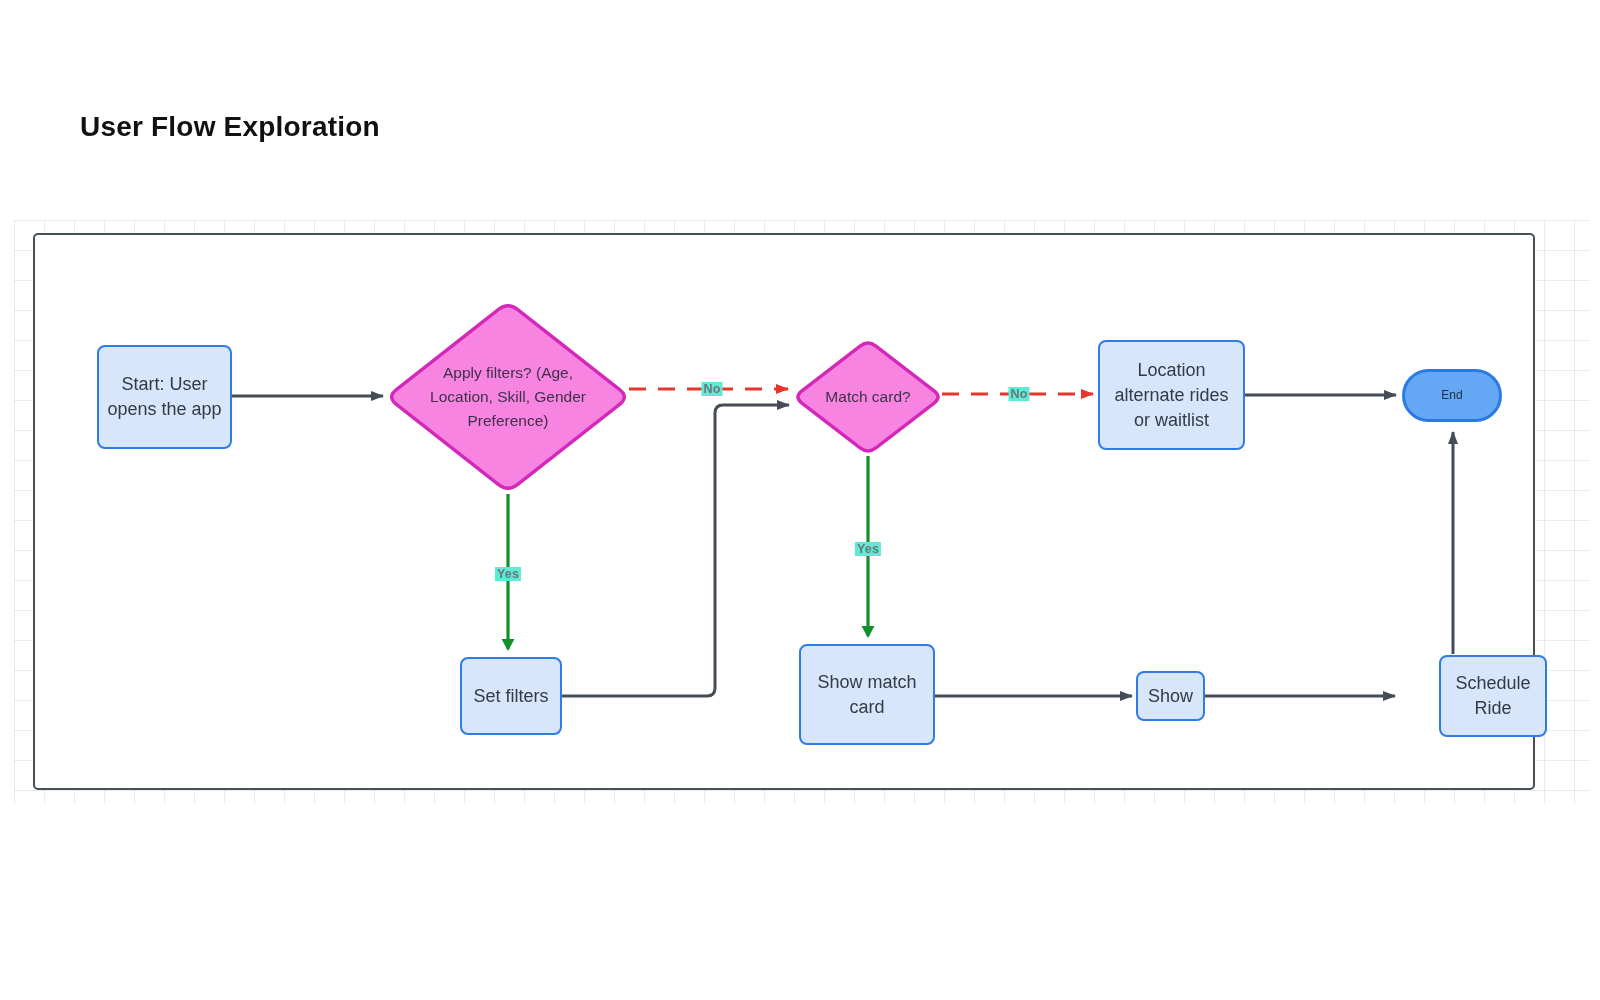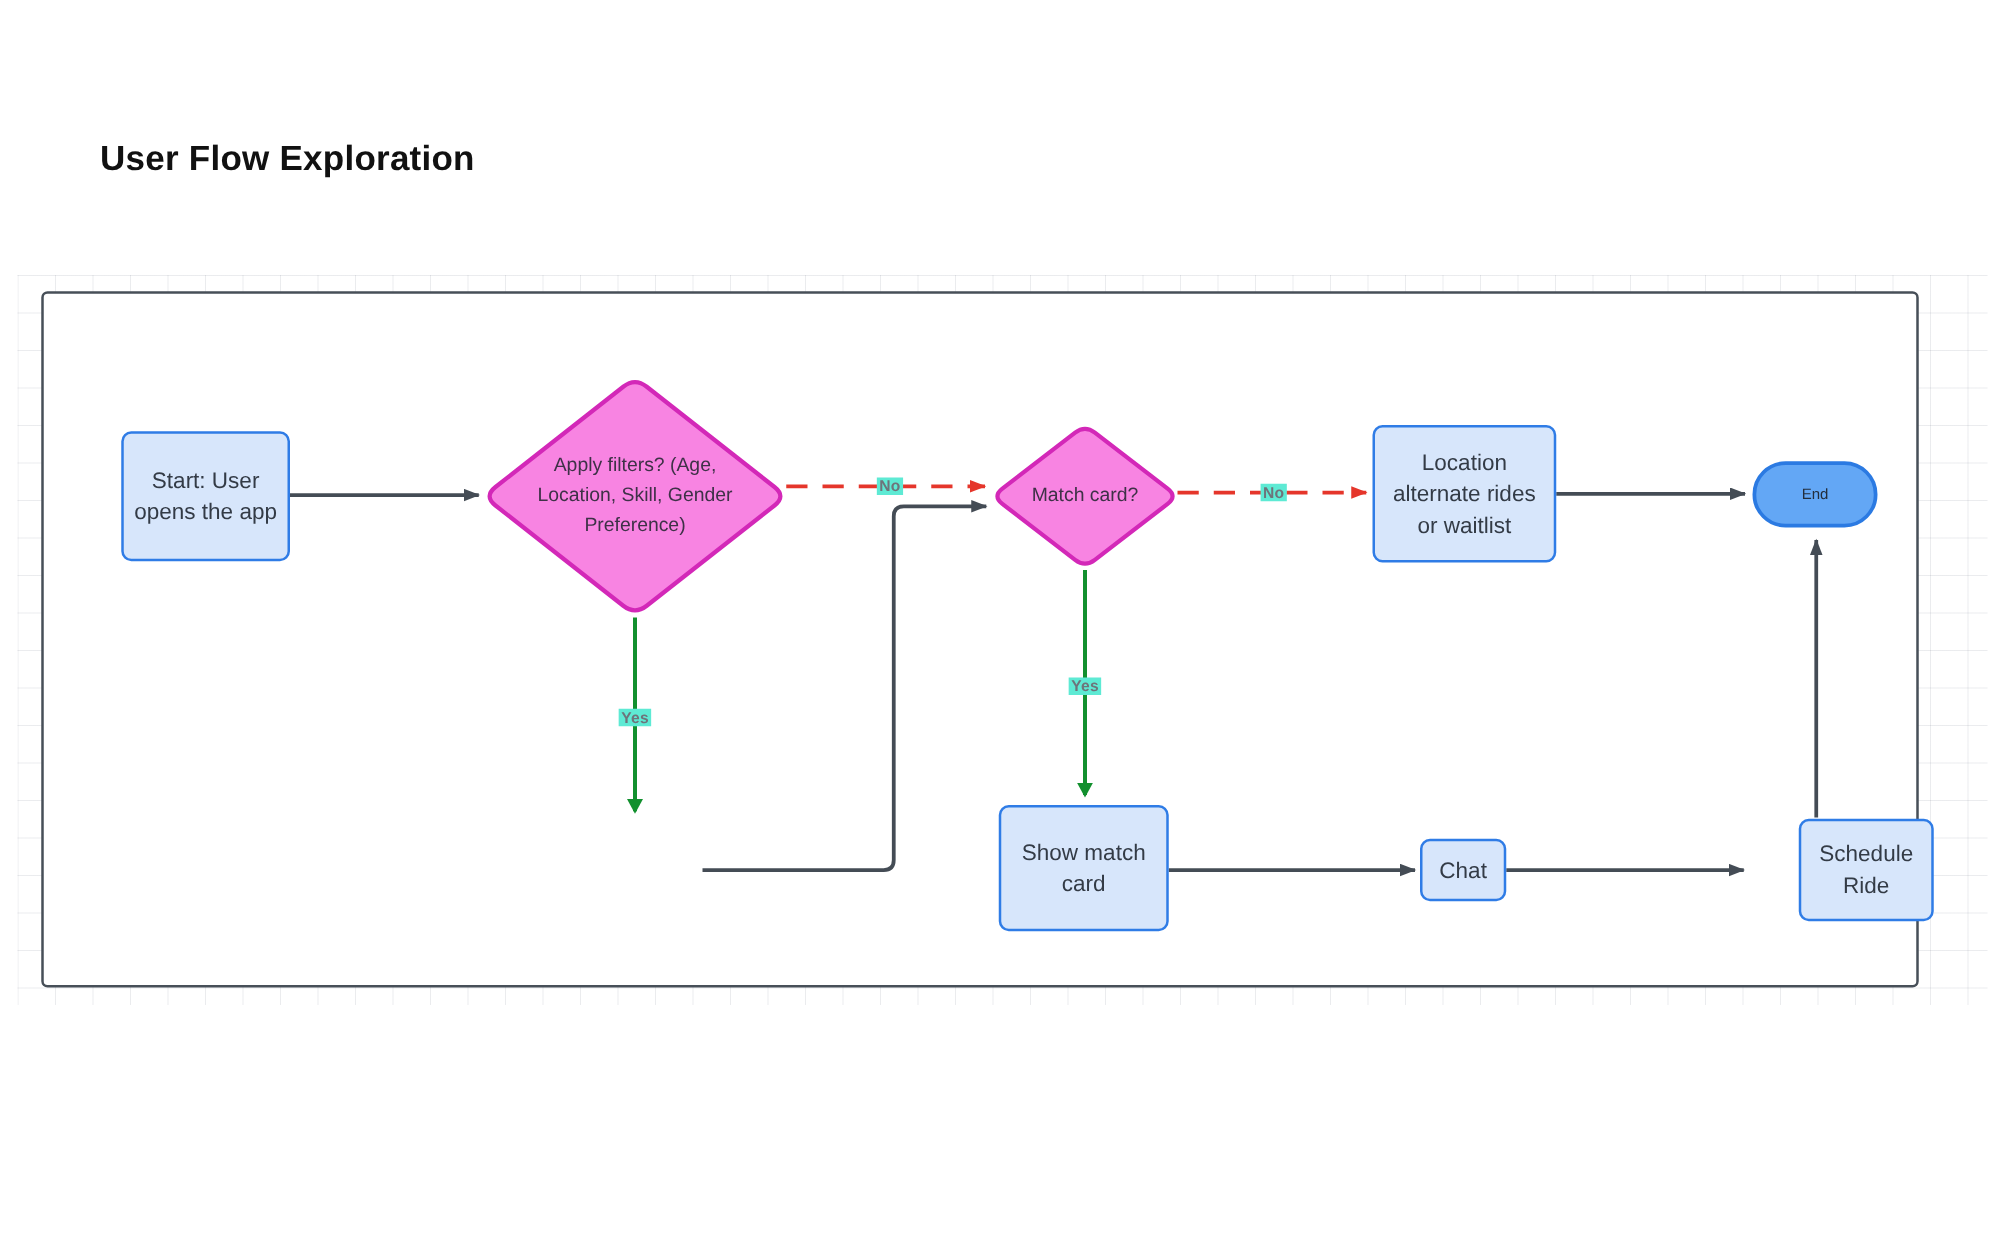--- a/index.html
+++ b/index.html
@@ -106,27 +106,30 @@
     </div>
 
     <div class="node" id="n-suggest">
       <span>Location alternate rides or waitlist</span>
     </div>
 
     <div class="node node--terminal" id="n-end">
       <span>End</span>
     </div>
 
+    <div class="node" id="n-setfilters">
+      <span>Set filters</span>
+    </div>
 
     <div class="node" id="n-showmatch">
       <span>Show match card</span>
     </div>
 
     <div class="node" id="n-chat">
-      <span>Chat</span>
+      <span>Show</span>
     </div>
 
     <div class="node" id="n-schedule">
       <span>Schedule Ride</span>
     </div>
 
     <span class="elabel" id="el-apply-no">No</span>
     <span class="elabel" id="el-match-no">No</span>
     <span class="elabel" id="el-apply-yes">Yes</span>
     <span class="elabel" id="el-match-yes">Yes</span>

